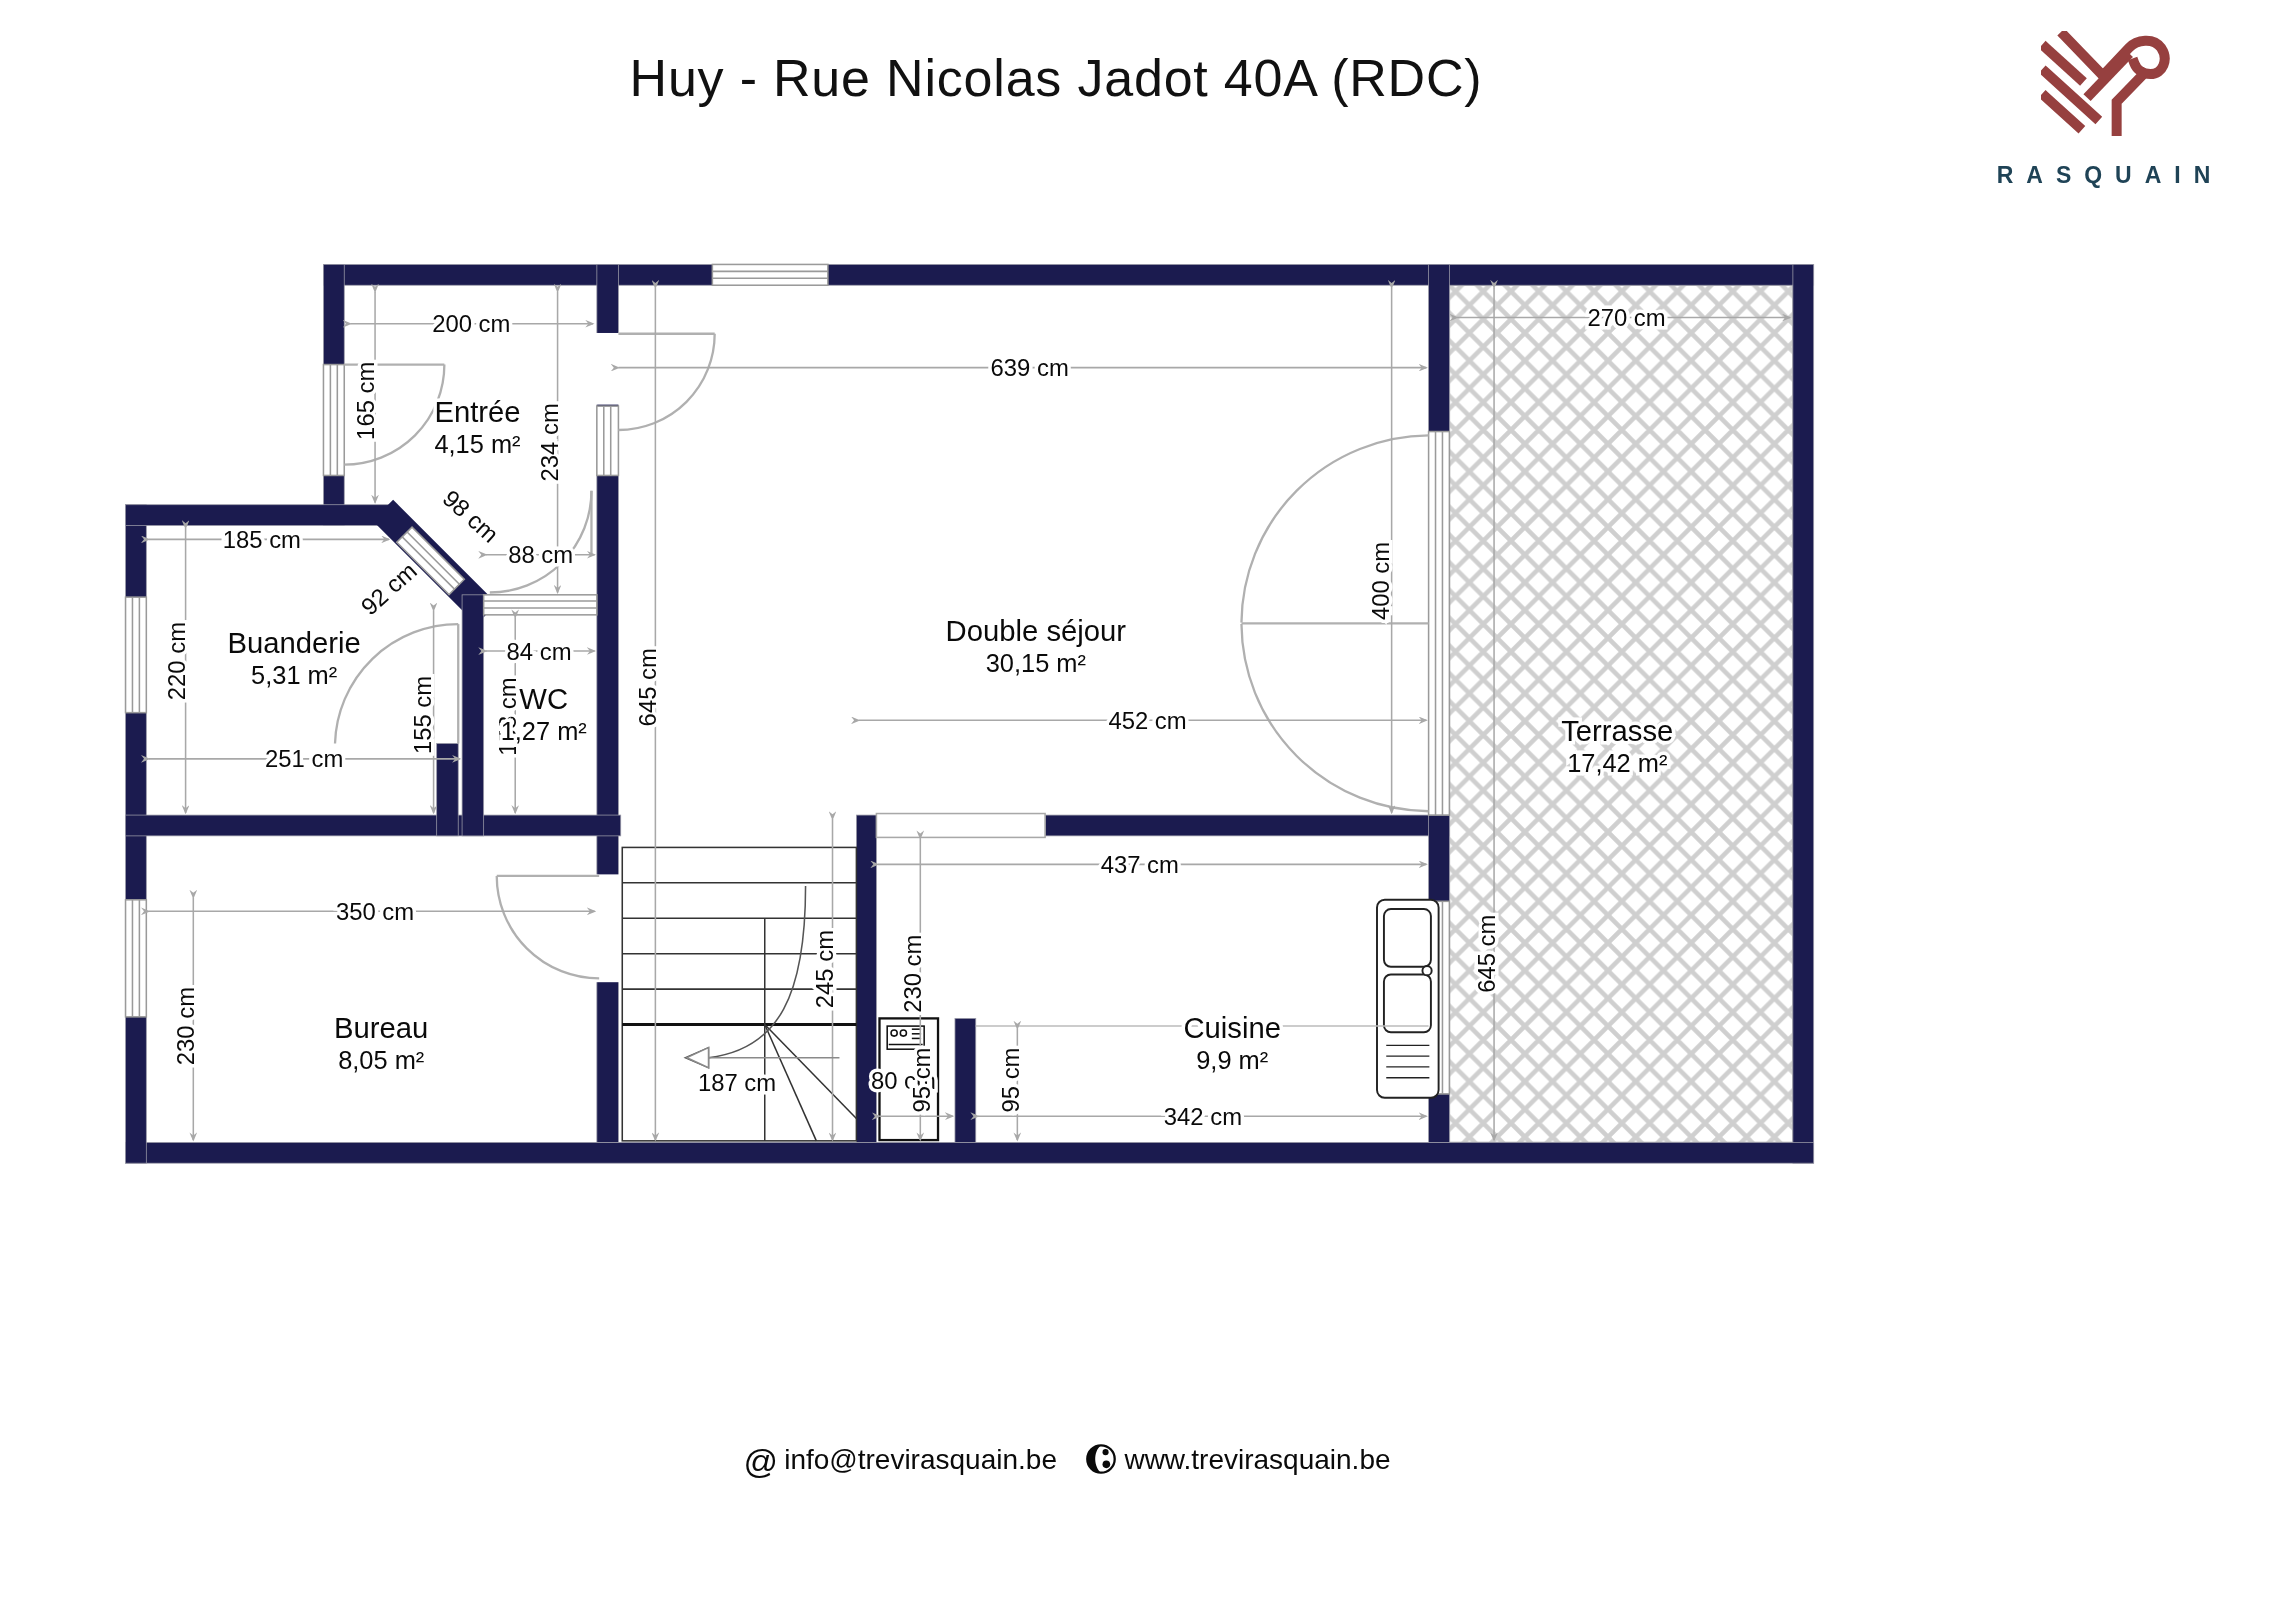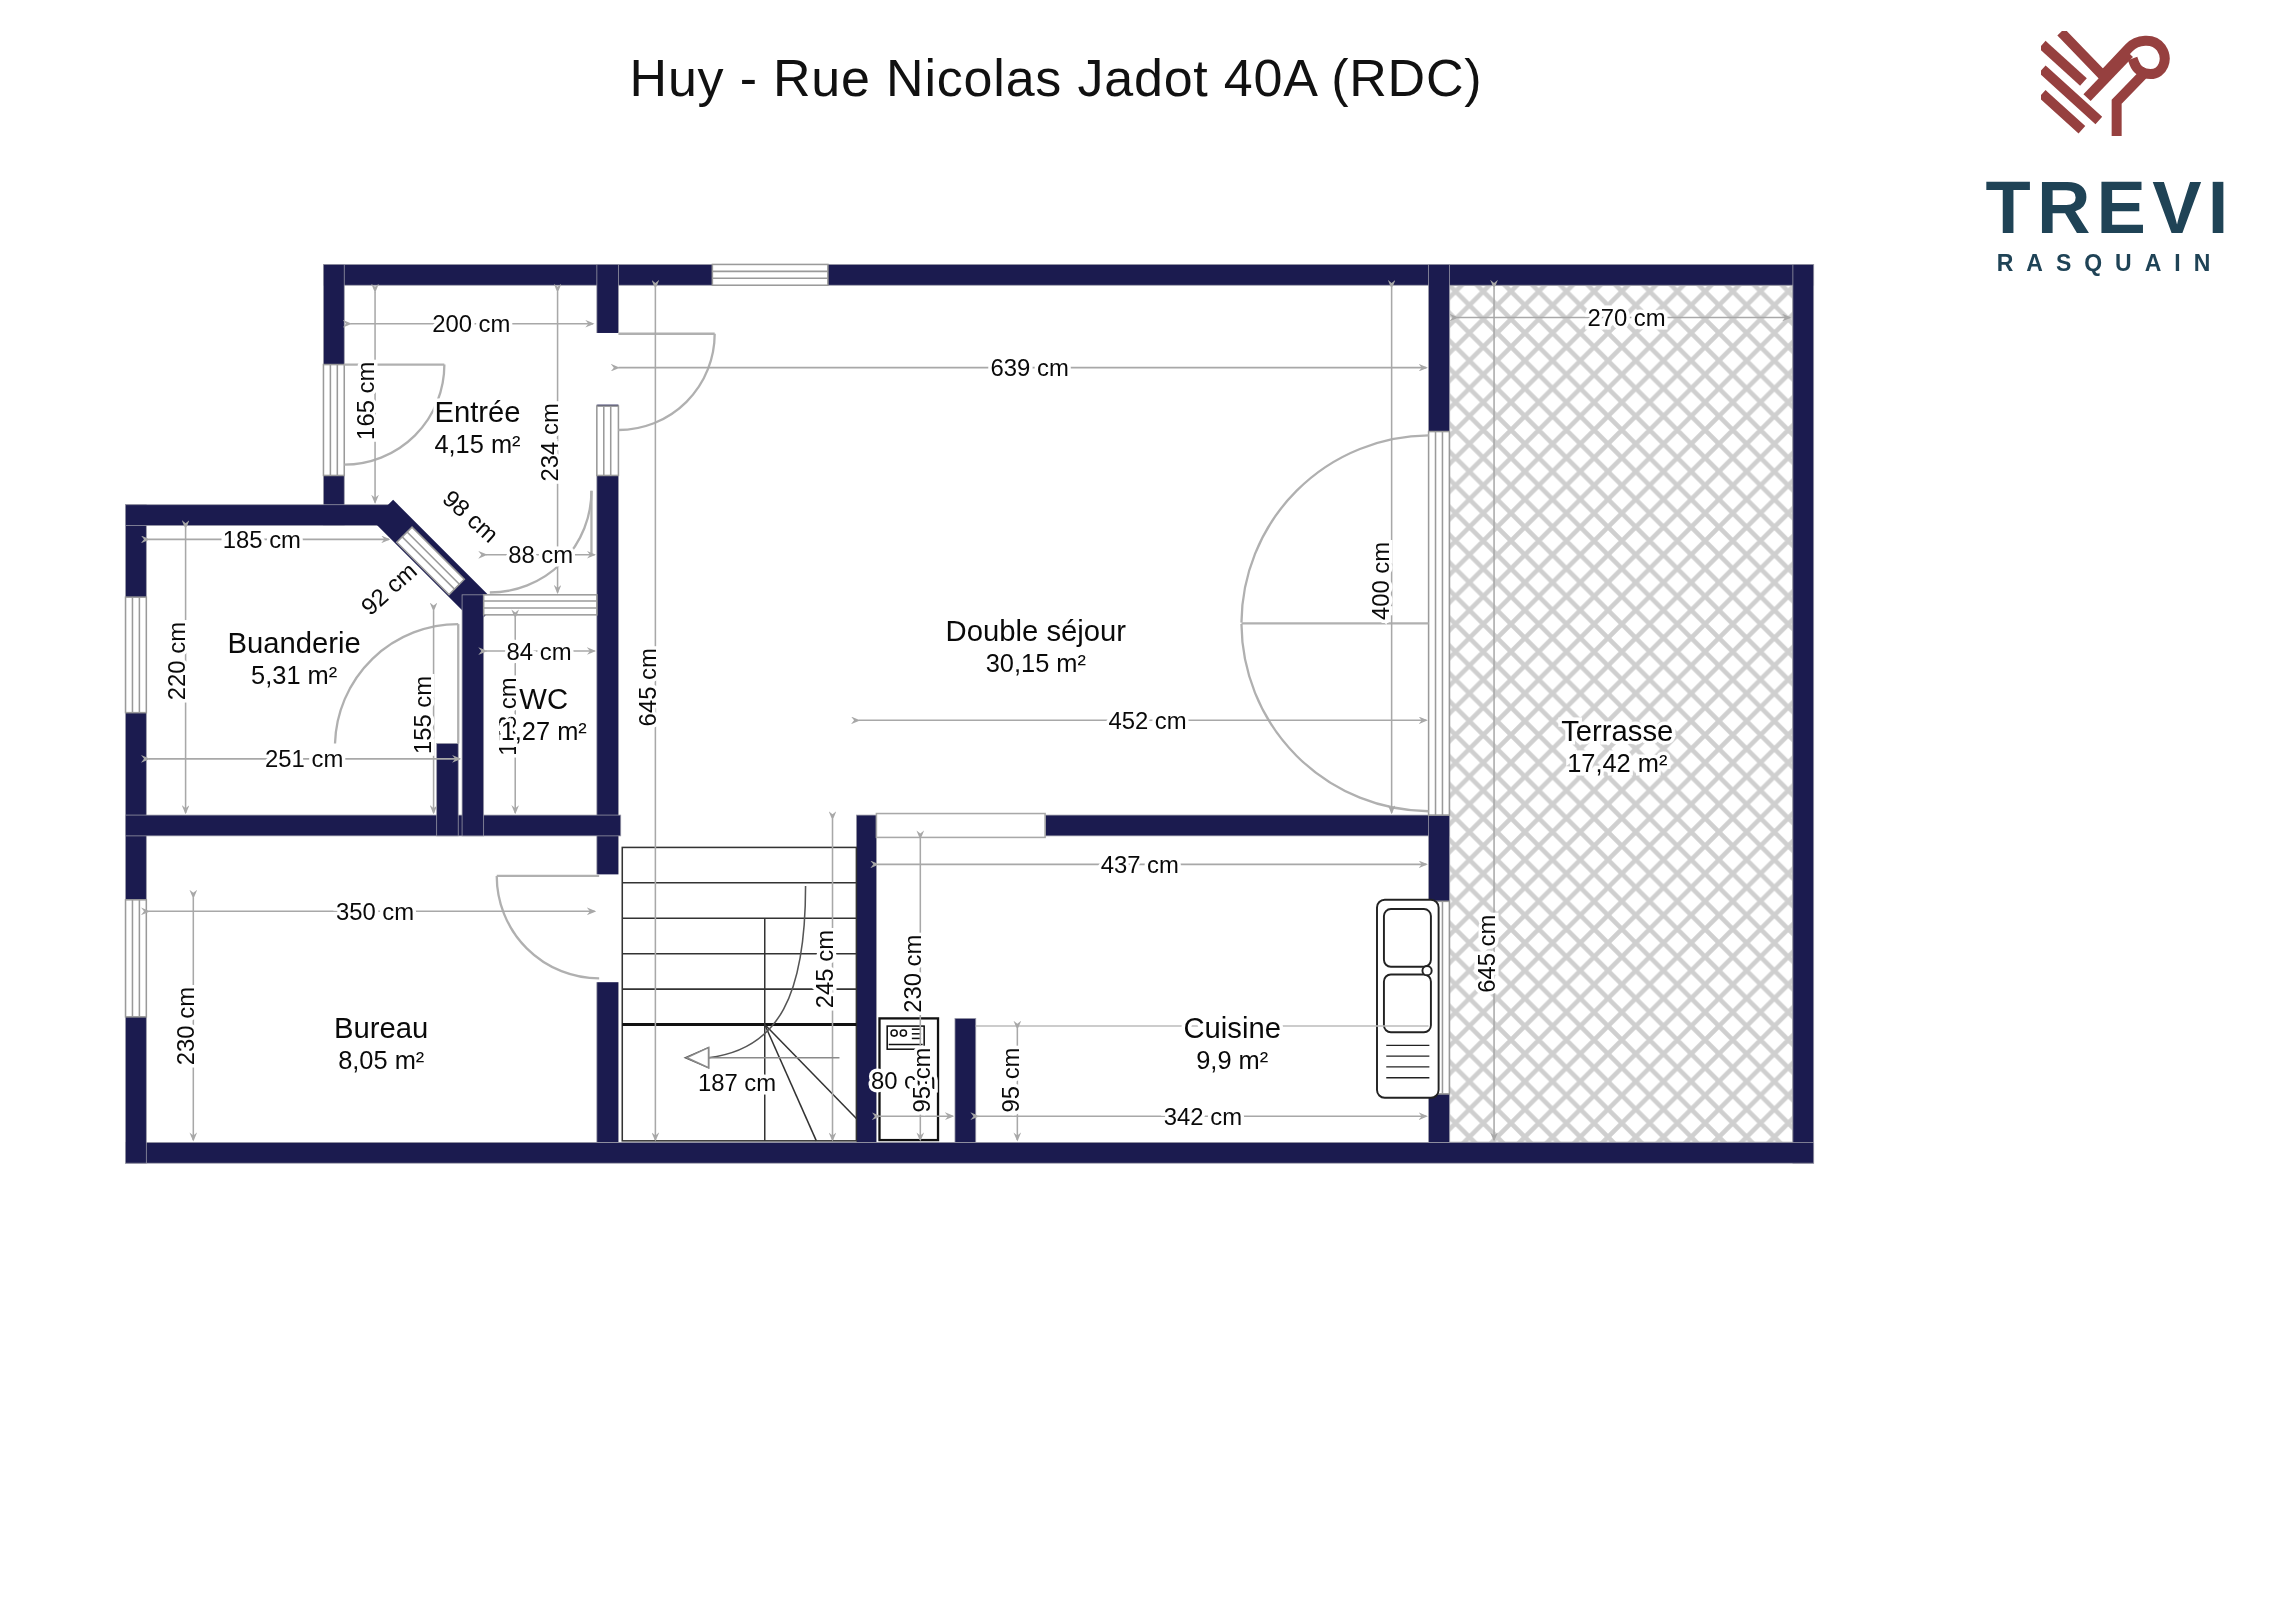--- a/index.html
+++ b/index.html
@@ -267,19 +267,27 @@
   <svg width="139" height="123" viewBox="0 0 180 160">
     <g stroke="#96403f" stroke-width="13" fill="none" stroke-linecap="square">
       <path d="M6,22 L50,62"></path>
       <path d="M6,54 L70,112"></path>
       <path d="M6,86 L48,124"></path>
       <path d="M30,6 L80,58 L114,22 C124,11 146,8 156,22 C166,37 158,56 142,56 C132,56 124,50 121,42"></path>
       <path d="M110,34 L64,82"></path>
       <path d="M133,56 L98,92 L98,130"></path>
     </g>
   </svg>
-  <div class="logo-trevi">TREVI</div>
   <div class="logo-rasquain">RASQUAIN</div>
 </div>
 
 <div class="footer">
+  <div class="l3">
+    <span class="ph">@</span><span>info@trevirasquain.be</span>
+    <svg class="ic" width="32" height="32" viewBox="0 0 42 42">
+      <circle cx="21" cy="21" r="18" fill="#fff" stroke="#0a0a0a" stroke-width="3"></circle>
+      <path d="M21,3 A18,18 0 0 0 21,39 C12,32 10,12 21,3 Z" fill="#0a0a0a"></path>
+      <circle cx="28" cy="28" r="5" fill="#0a0a0a"></circle>
+      <circle cx="27" cy="12" r="4" fill="#0a0a0a"></circle>
+    </svg><span>www.trevirasquain.be</span>
+  </div>
 </div>
 
 
 </body></html>

